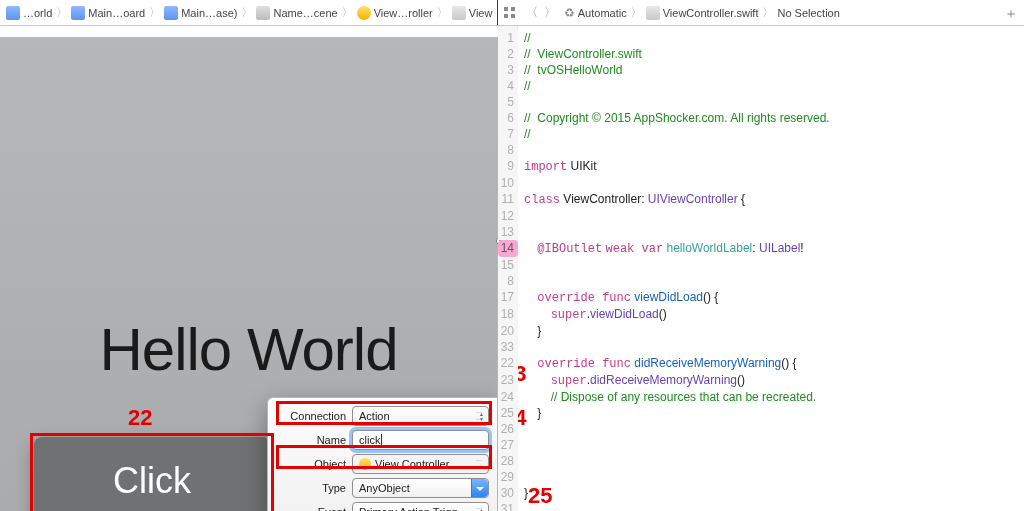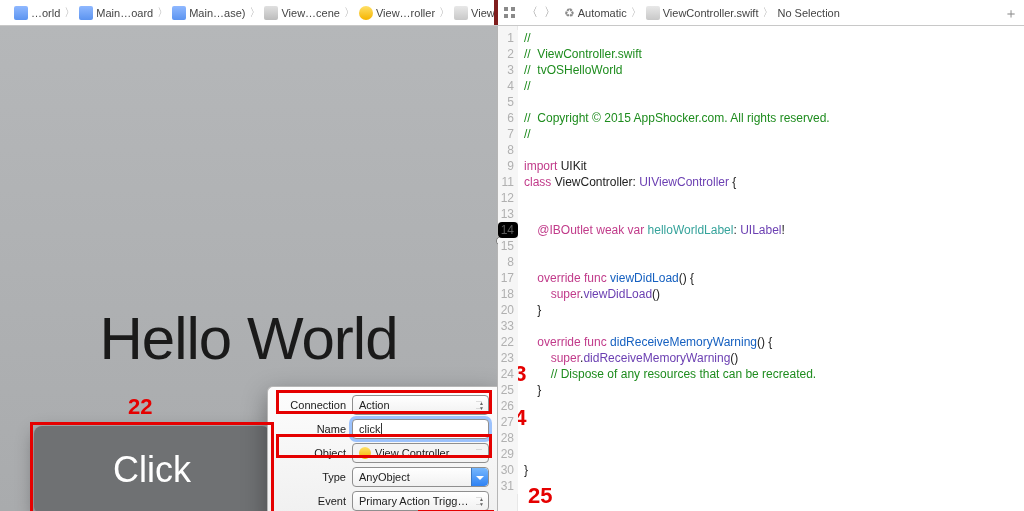--- a/index.html
+++ b/index.html
@@ -1,40 +1,40 @@
 <!DOCTYPE html>
 <html><head>
 <meta charset="utf-8">
 <style>
   * { margin:0; padding:0; box-sizing:border-box; font-family:-apple-system,"Helvetica Neue",Arial,sans-serif; }
   body { width:1024px; height:511px; overflow:hidden; background:#fff; color:#222; }
 
   
   .topbar { display:flex; height:26px; border-bottom:1px solid #c8c8c8; background:#fff; font-size:11px; color:#444; }
   .jump-left, .jump-right { display:flex; align-items:center; overflow:hidden; }
-  .jump-left { width:498px; border-right:4px solid #7f1d1d; padding-left:12px; }
+  .jump-left { width:498px; border-right:1px solid #7f1d1d; padding-left:4px; }
   .jump-right { flex:1; padding-left:4px; position:relative; }
   .crumb { display:flex; align-items:center; gap:3px; padding:0 2px; flex-shrink:0; max-width:200px; white-space:nowrap; }
   .crumb-icon { width:14px; height:14px; border-radius:2px; display:flex; align-items:center; justify-content:center; font-size:8px; font-weight:700; color:#fff; flex-shrink:0; }
   .ico-folder   { background:linear-gradient(#8fb8ff,#5c94f0); }
   .ico-scene    { background:linear-gradient(#e0e0e0,#bcbcbc); color:#666; }
   .ico-vc       { background:linear-gradient(#ffe067,#f5b400); color:#7a4e00; border-radius:50%; }
   .ico-view     { background:linear-gradient(#e8e8e8,#c8c8c8); color:#666; }
   .ico-swift    { background:linear-gradient(#e8e8e8,#c8c8c8); color:#7a7a7a; }
   .sep { color:#aaa; padding:0 2px; flex-shrink:0; }
   .rel-icons { width:16px; height:16px; flex-shrink:0; margin-right:2px; }
   .rel-icons svg { width:16px; height:16px; }
   .nav-arrows { display:flex; gap:6px; padding:0 6px; color:#8a8a8a; font-size:12px; }
   .plus-btn { position:absolute; right:6px; top:5px; font-size:14px; color:#8a8a8a; }
 
   
   .split { display:flex; height:485px; }
   .ib-pane { width:498px; position:relative; overflow:hidden;
     background:linear-gradient(#b5b7b9,#a9abad);
-    border-right:1px solid #b5b5b5; }
+    border-right:1px solid #b5b5b5;margin-top:11px; }
   .hello { position:absolute; left:0; right:0; top:278px; text-align:center; font-size:60px; font-weight:300; color:#1a1a1a; letter-spacing:-1px; }
   .click-btn { position:absolute; left:34px; top:400px; width:236px; height:88px; border-radius:8px; background:#6f7173; color:#fff; display:flex; align-items:center; justify-content:center; font-size:36px; font-weight:300; box-shadow:0 6px 18px rgba(0,0,0,.35); overflow:hidden; }
 
   
   .popover { position:absolute; right:0; top:360px; width:230px; background:linear-gradient(#fdfdfd,#efefef); border:1px solid #b7b7b7; border-right:none; border-radius:6px 0 0 6px; box-shadow:0 8px 24px rgba(0,0,0,.35); padding:8px 8px 10px 8px; font-size:11px; color:#222; }
   .po-row { display:flex; align-items:center; margin-bottom:4px; }
   .po-row label { width:70px; text-align:right; margin-right:6px; color:#1a1a1a; }
   .po-sel, .po-txt { flex:1; height:20px; border:1px solid #8f8f8f; border-radius:4px; background:linear-gradient(#ffffff,#f1f1f1); padding:0 28px 0 6px; position:relative; font-size:11px; display:flex; align-items:center; white-space:nowrap; overflow:hidden; }
   .po-sel.blue::after { content:""; position:absolute; right:0; top:0; bottom:0; width:16px; background:linear-gradient(#76b7fd,#2f82f4); border-left:1px solid #3a7ac7; border-radius:0 4px 4px 0; }
   .po-sel.blue::before { content:""; position:absolute; right:4px; top:8px; width:0;height:0; border-left:4px solid transparent;border-right:4px solid transparent;border-top:4px solid #fff; z-index:2; }
@@ -50,25 +50,25 @@
 
   .redbox { position:absolute; border:3px solid #e50000; }
   .ann { position:absolute; color:#e50000; font-weight:700; font-size:22px; }
 
   
   .code-pane { flex:1; position:relative; font-family:Menlo,Consolas,monospace; font-size:12px; line-height:16px; background:#fff; }
   .gutter-bg { position:absolute; left:0; top:0; bottom:0; width:20px; background:#f6f6f6; border-right:1px solid #e8e8e8; }
   .code-scroll { position:absolute; left:0; right:0; top:0; bottom:0; padding:4px 0 0 0; }
   .line { display:flex; white-space:pre; }
   .ln { width:20px; text-align:right; padding-right:4px; color:#b0b0b0; background:#f6f6f6; flex-shrink:0; }
-  .ln.hi { background:#000000; color:#5a5a5a; border-radius:4px; }
+  .ln.hi { background:#f9a8d4; color:#5a5a5a; border-radius:4px; }
   .code { padding-left:6px; }
   .ib-dot { position:absolute; left:-2px; top:210px; width:10px; height:10px; border:1px solid #7a7a7a; border-radius:50%; background:#fff; }
   .ib-dot::after{ content:""; position:absolute; left:2px; top:2px; width:4px; height:4px; border-radius:50%; background:#7a7a7a; }
-  .c-cmt{color:#1e8c1e;} .c-kw{color:#c13b8a;}
+  .c-cmt{color:#1e8c1e;} .c-kw{color:#c13b8a;font-family:Liberation Mono, monospace;}
   .c-type{color:#6b3fb2;} .c-name{color:#1560c0;} .c-name2{color:#36a39b;}
 </style>
 </head>
 <body>
 
 <div class="topbar">
   <div class="jump-left">
     <span class="crumb">
         <span class="crumb-icon ico-folder"></span>
         <span>…orld</span>
@@ -79,21 +79,21 @@
         <span>Main…oard</span>
       </span>
       <span class="sep">〉</span>
     <span class="crumb">
         <span class="crumb-icon ico-folder"></span>
         <span>Main…ase)</span>
       </span>
       <span class="sep">〉</span>
     <span class="crumb">
         <span class="crumb-icon ico-scene"></span>
-        <span>View…cene</span>
+        <span>Name…cene</span>
       </span>
       <span class="sep">〉</span>
     <span class="crumb">
         <span class="crumb-icon ico-vc"></span>
         <span>View…roller</span>
       </span>
       <span class="sep">〉</span>
     <span class="crumb">
         <span class="crumb-icon ico-view"></span>
         <span>View</span>
@@ -198,20 +198,21 @@
     <div class="code-scroll">
 <div class="line"><span class="ln">1</span><span class="code c-cmt">//</span></div>
 <div class="line"><span class="ln">2</span><span class="code c-cmt">//  <span>ViewController.swift</span></span></div>
 <div class="line"><span class="ln">3</span><span class="code c-cmt">//  <span>tvOSHelloWorld</span></span></div>
 <div class="line"><span class="ln">4</span><span class="code c-cmt">//</span></div>
 <div class="line"><span class="ln">5</span></div>
 <div class="line"><span class="ln">6</span><span class="code c-cmt">//  <span>Copyright © 2015 AppShocker.com. All rights reserved.</span></span></div>
 <div class="line"><span class="ln">7</span><span class="code c-cmt">//</span></div>
 <div class="line"><span class="ln">8</span><span class="code"> </span></div>
 <div class="line"><span class="ln">9</span><span class="code"><span class="c-kw">import</span> <span>UIKit</span></span></div>
+<div class="line"><span class="ln">10</span><span class="code"> </span></div>
 <div class="line"><span class="ln">11</span><span class="code"><span class="c-kw">class</span> <span>ViewController</span>: <span class="c-type">UIViewController</span> {</span></div>
 <div class="line"><span class="ln">12</span><span class="code"> </span></div>
 <div class="line"><span class="ln">13</span><span class="code"> </span></div>
 <div class="line"><span class="ln hi">14</span><span class="code">    <span class="c-kw">@IBOutlet</span> <span class="c-kw">weak var</span> <span class="c-name2">helloWorldLabel</span>: <span class="c-type">UILabel</span>!</span></div>
 <div class="line"><span class="ln">15</span><span class="code"> </span></div>
 <div class="line"><span class="ln">8</span><span class="code"> </span></div>
 <div class="line"><span class="ln">17</span><span class="code">    <span class="c-kw">override func</span> <span class="c-name">viewDidLoad</span>() {</span></div>
 <div class="line"><span class="ln">18</span><span class="code">        <span class="c-kw">super</span>.<span class="c-type">viewDidLoad</span>()</span></div>
 <div class="line"><span class="ln">20</span><span class="code">    }</span></div>
 <div class="line"><span class="ln">33</span><span class="code"> </span></div>

